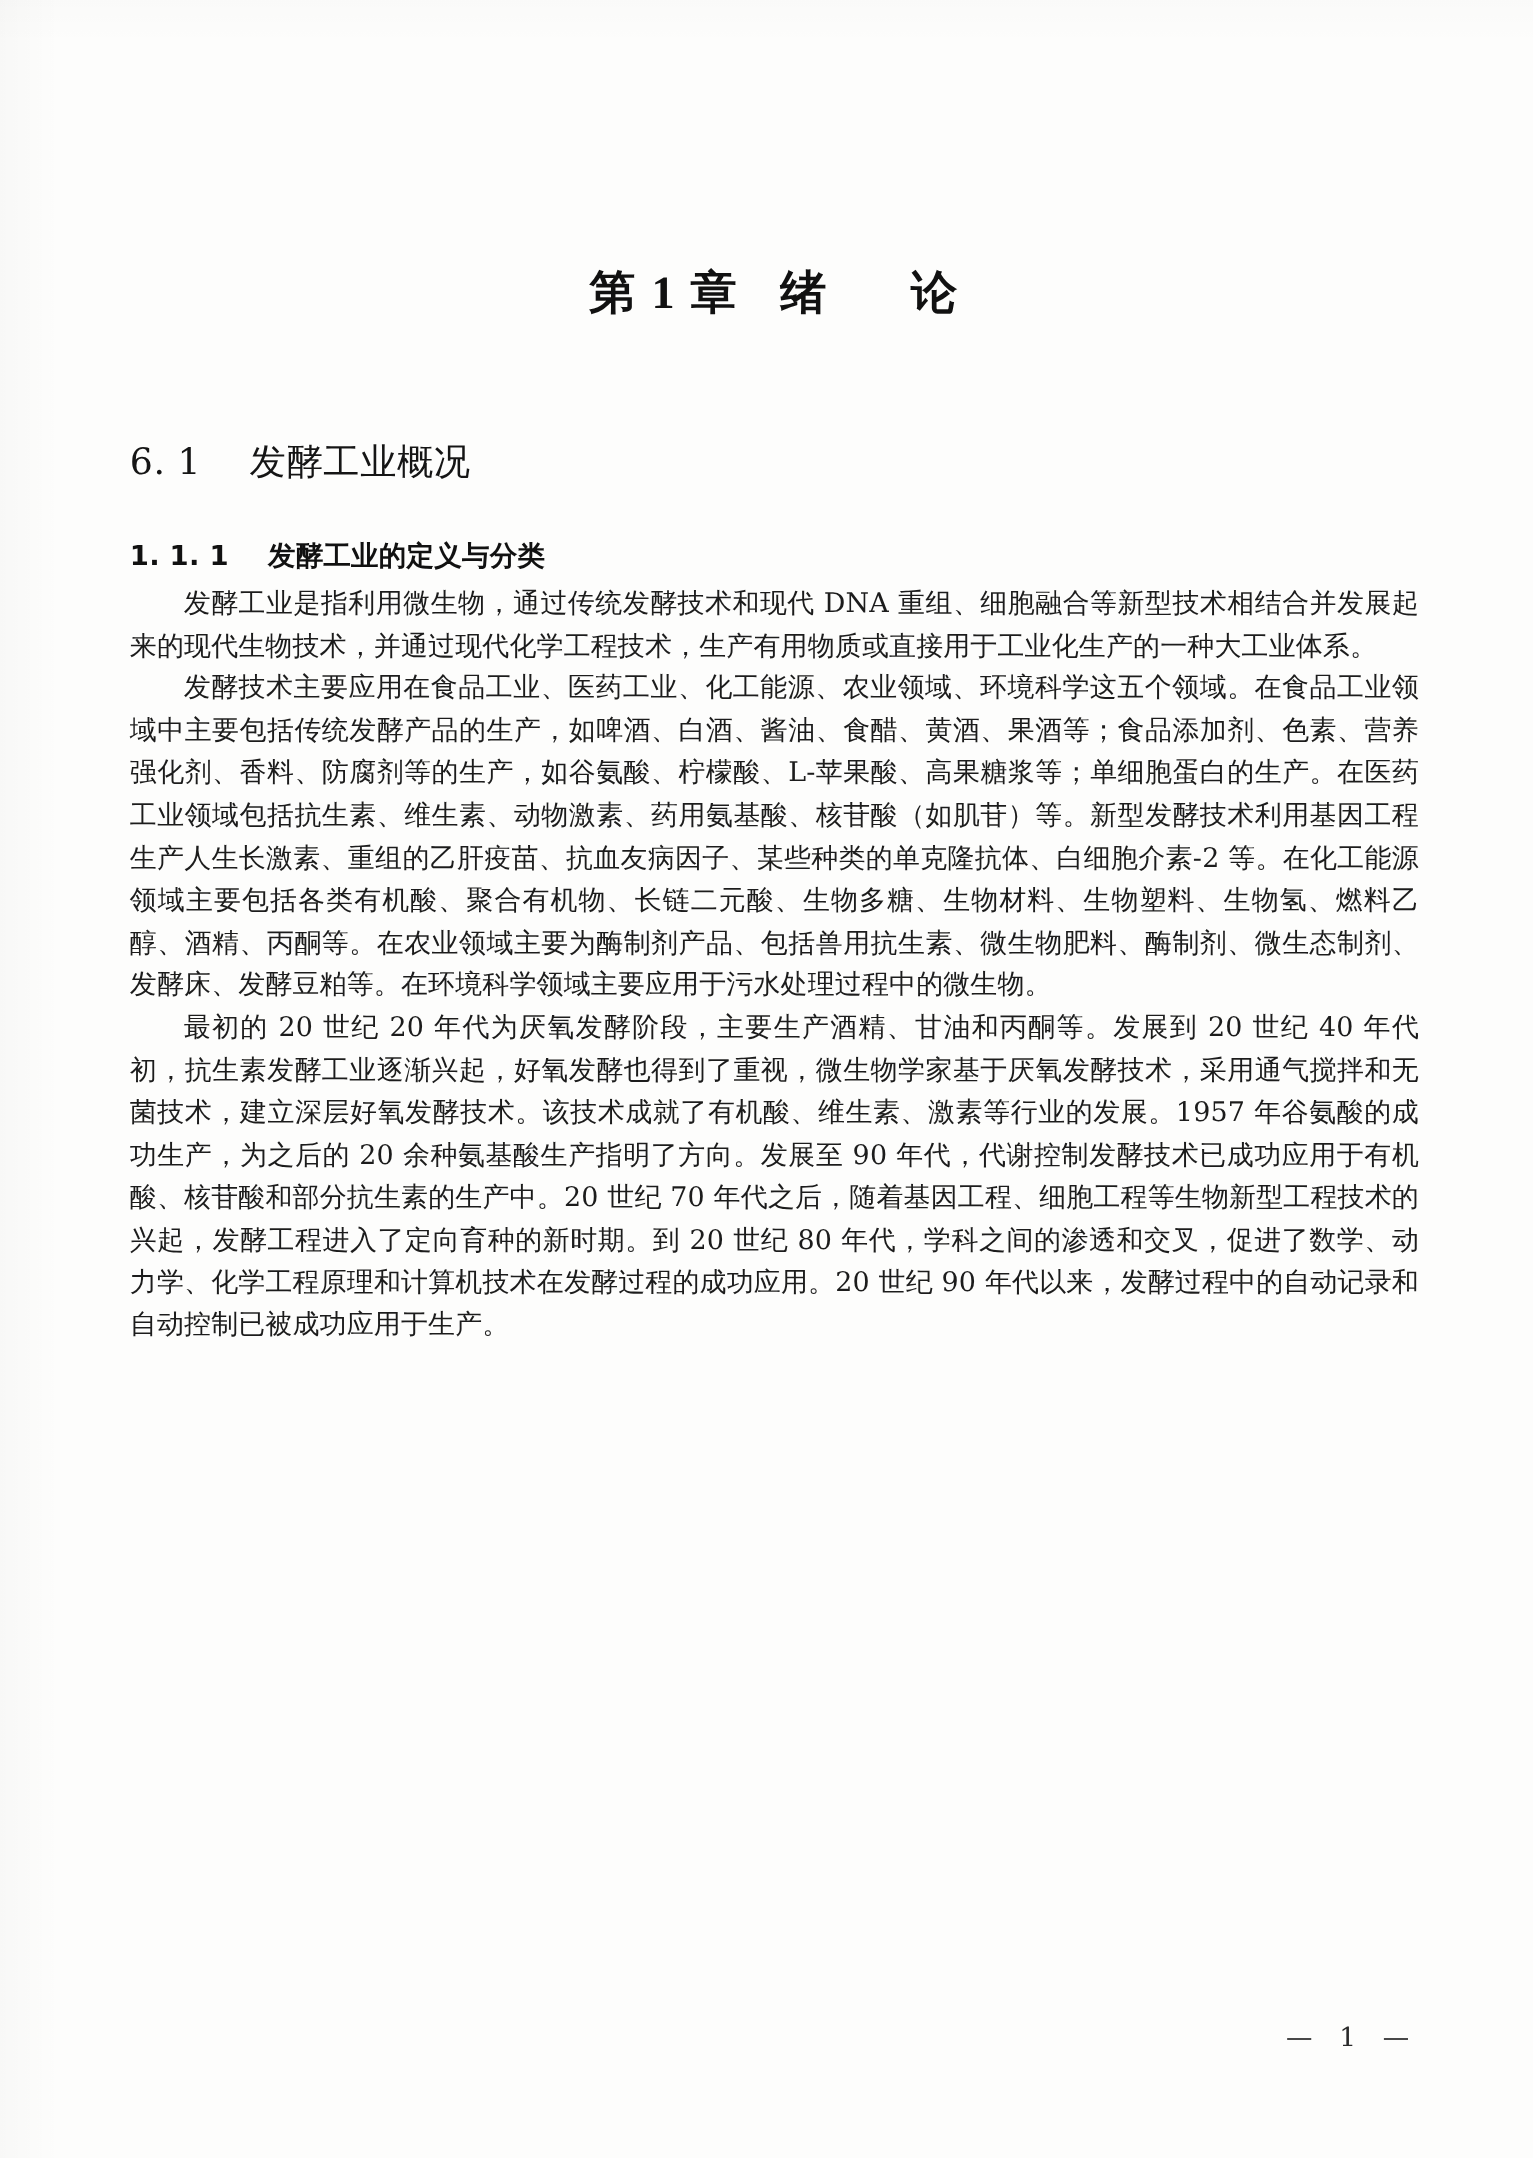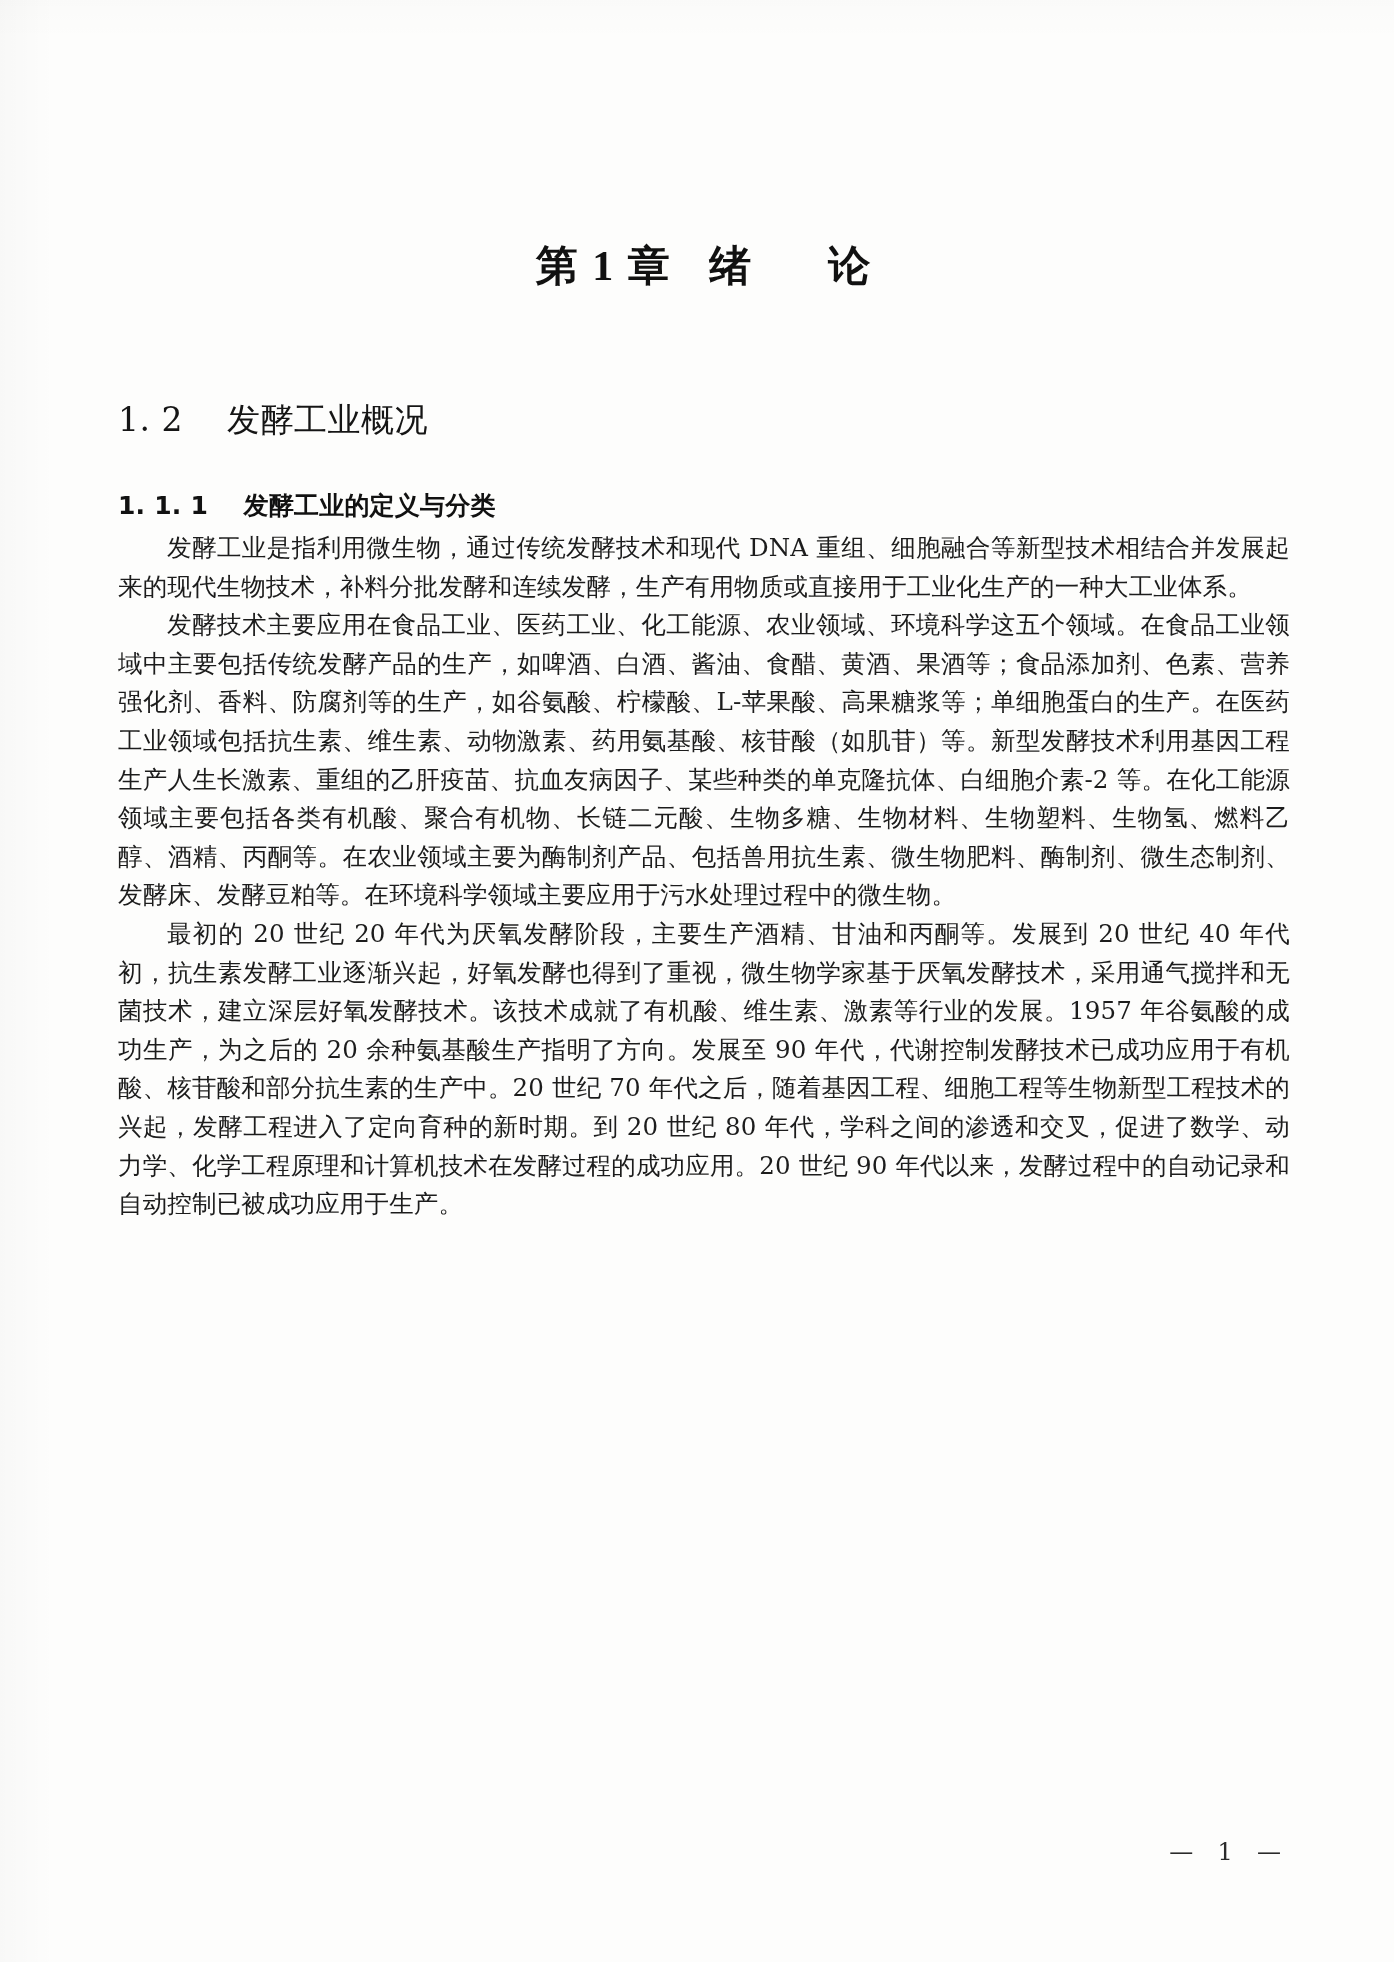--- a/index.html
+++ b/index.html
@@ -110,25 +110,25 @@
   }
 </style>
 </head>
 <body>
 
 <div class="page">
   <div class="content">
 
     <h1 class="chapter-title">第 1 章   绪      论</h1>
 
-    <h2 class="section-heading">1. 2    发酵工业概况</h2>
+    <h2 class="section-heading">6. 1    发酵工业概况</h2>
 
     <h3 class="subsection-heading first">1. 1. 1    发酵工业的定义与分类</h3>
 
-    <p class="para after-heading">发酵工业是指利用微生物，通过传统发酵技术和现代 DNA 重组、细胞融合等新型技术相结合并发展起来的现代生物技术，补料分批发酵和连续发酵，生产有用物质或直接用于工业化生产的一种大工业体系。</p>
+    <p class="para after-heading">发酵工业是指利用微生物，通过传统发酵技术和现代 DNA 重组、细胞融合等新型技术相结合并发展起来的现代生物技术，并通过现代化学工程技术，生产有用物质或直接用于工业化生产的一种大工业体系。</p>
 
 
     <p class="para">发酵技术主要应用在食品工业、医药工业、化工能源、农业领域、环境科学这五个领域。在食品工业领域中主要包括传统发酵产品的生产，如啤酒、白酒、酱油、食醋、黄酒、果酒等；食品添加剂、色素、营养强化剂、香料、防腐剂等的生产，如谷氨酸、柠檬酸、L-苹果酸、高果糖浆等；单细胞蛋白的生产。在医药工业领域包括抗生素、维生素、动物激素、药用氨基酸、核苷酸（如肌苷）等。新型发酵技术利用基因工程生产人生长激素、重组的乙肝疫苗、抗血友病因子、某些种类的单克隆抗体、白细胞介素-2 等。在化工能源领域主要包括各类有机酸、聚合有机物、长链二元酸、生物多糖、生物材料、生物塑料、生物氢、燃料乙醇、酒精、丙酮等。在农业领域主要为酶制剂产品、包括兽用抗生素、微生物肥料、酶制剂、微生态制剂、发酵床、发酵豆粕等。在环境科学领域主要应用于污水处理过程中的微生物。</p>
 
 
     <p class="para after-heading">最初的 20 世纪 20 年代为厌氧发酵阶段，主要生产酒精、甘油和丙酮等。发展到 20 世纪 40 年代初，抗生素发酵工业逐渐兴起，好氧发酵也得到了重视，微生物学家基于厌氧发酵技术，采用通气搅拌和无菌技术，建立深层好氧发酵技术。该技术成就了有机酸、维生素、激素等行业的发展。1957 年谷氨酸的成功生产，为之后的 20 余种氨基酸生产指明了方向。发展至 90 年代，代谢控制发酵技术已成功应用于有机酸、核苷酸和部分抗生素的生产中。20 世纪 70 年代之后，随着基因工程、细胞工程等生物新型工程技术的兴起，发酵工程进入了定向育种的新时期。到 20 世纪 80 年代，学科之间的渗透和交叉，促进了数学、动力学、化学工程原理和计算机技术在发酵过程的成功应用。20 世纪 90 年代以来，发酵过程中的自动记录和自动控制已被成功应用于生产。</p>
 
   </div>
 
   <div class="page-footer">—  1  —</div>

